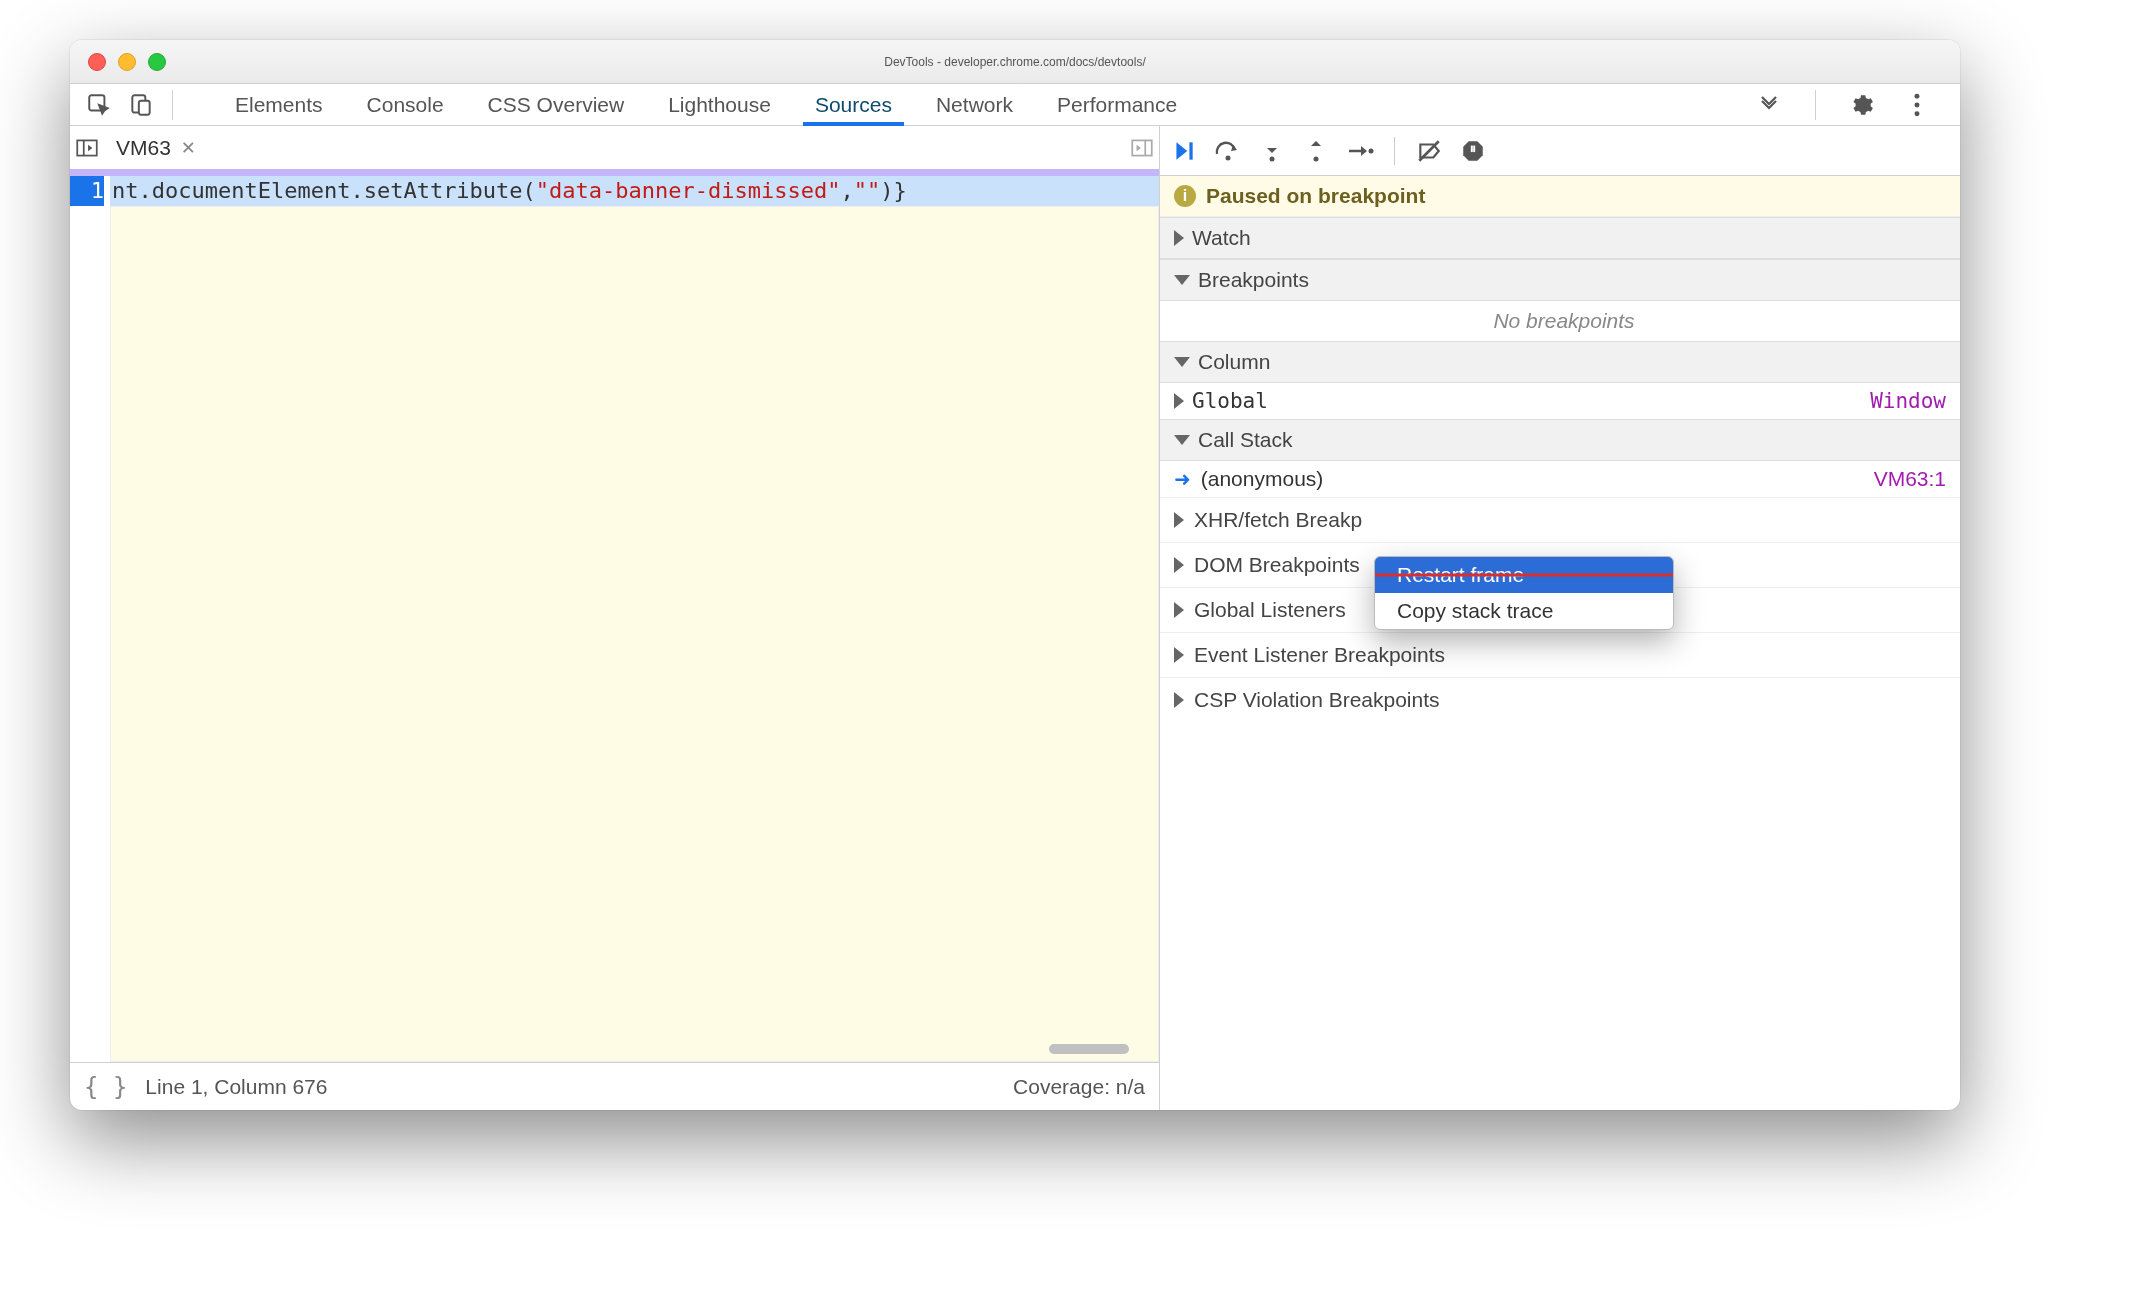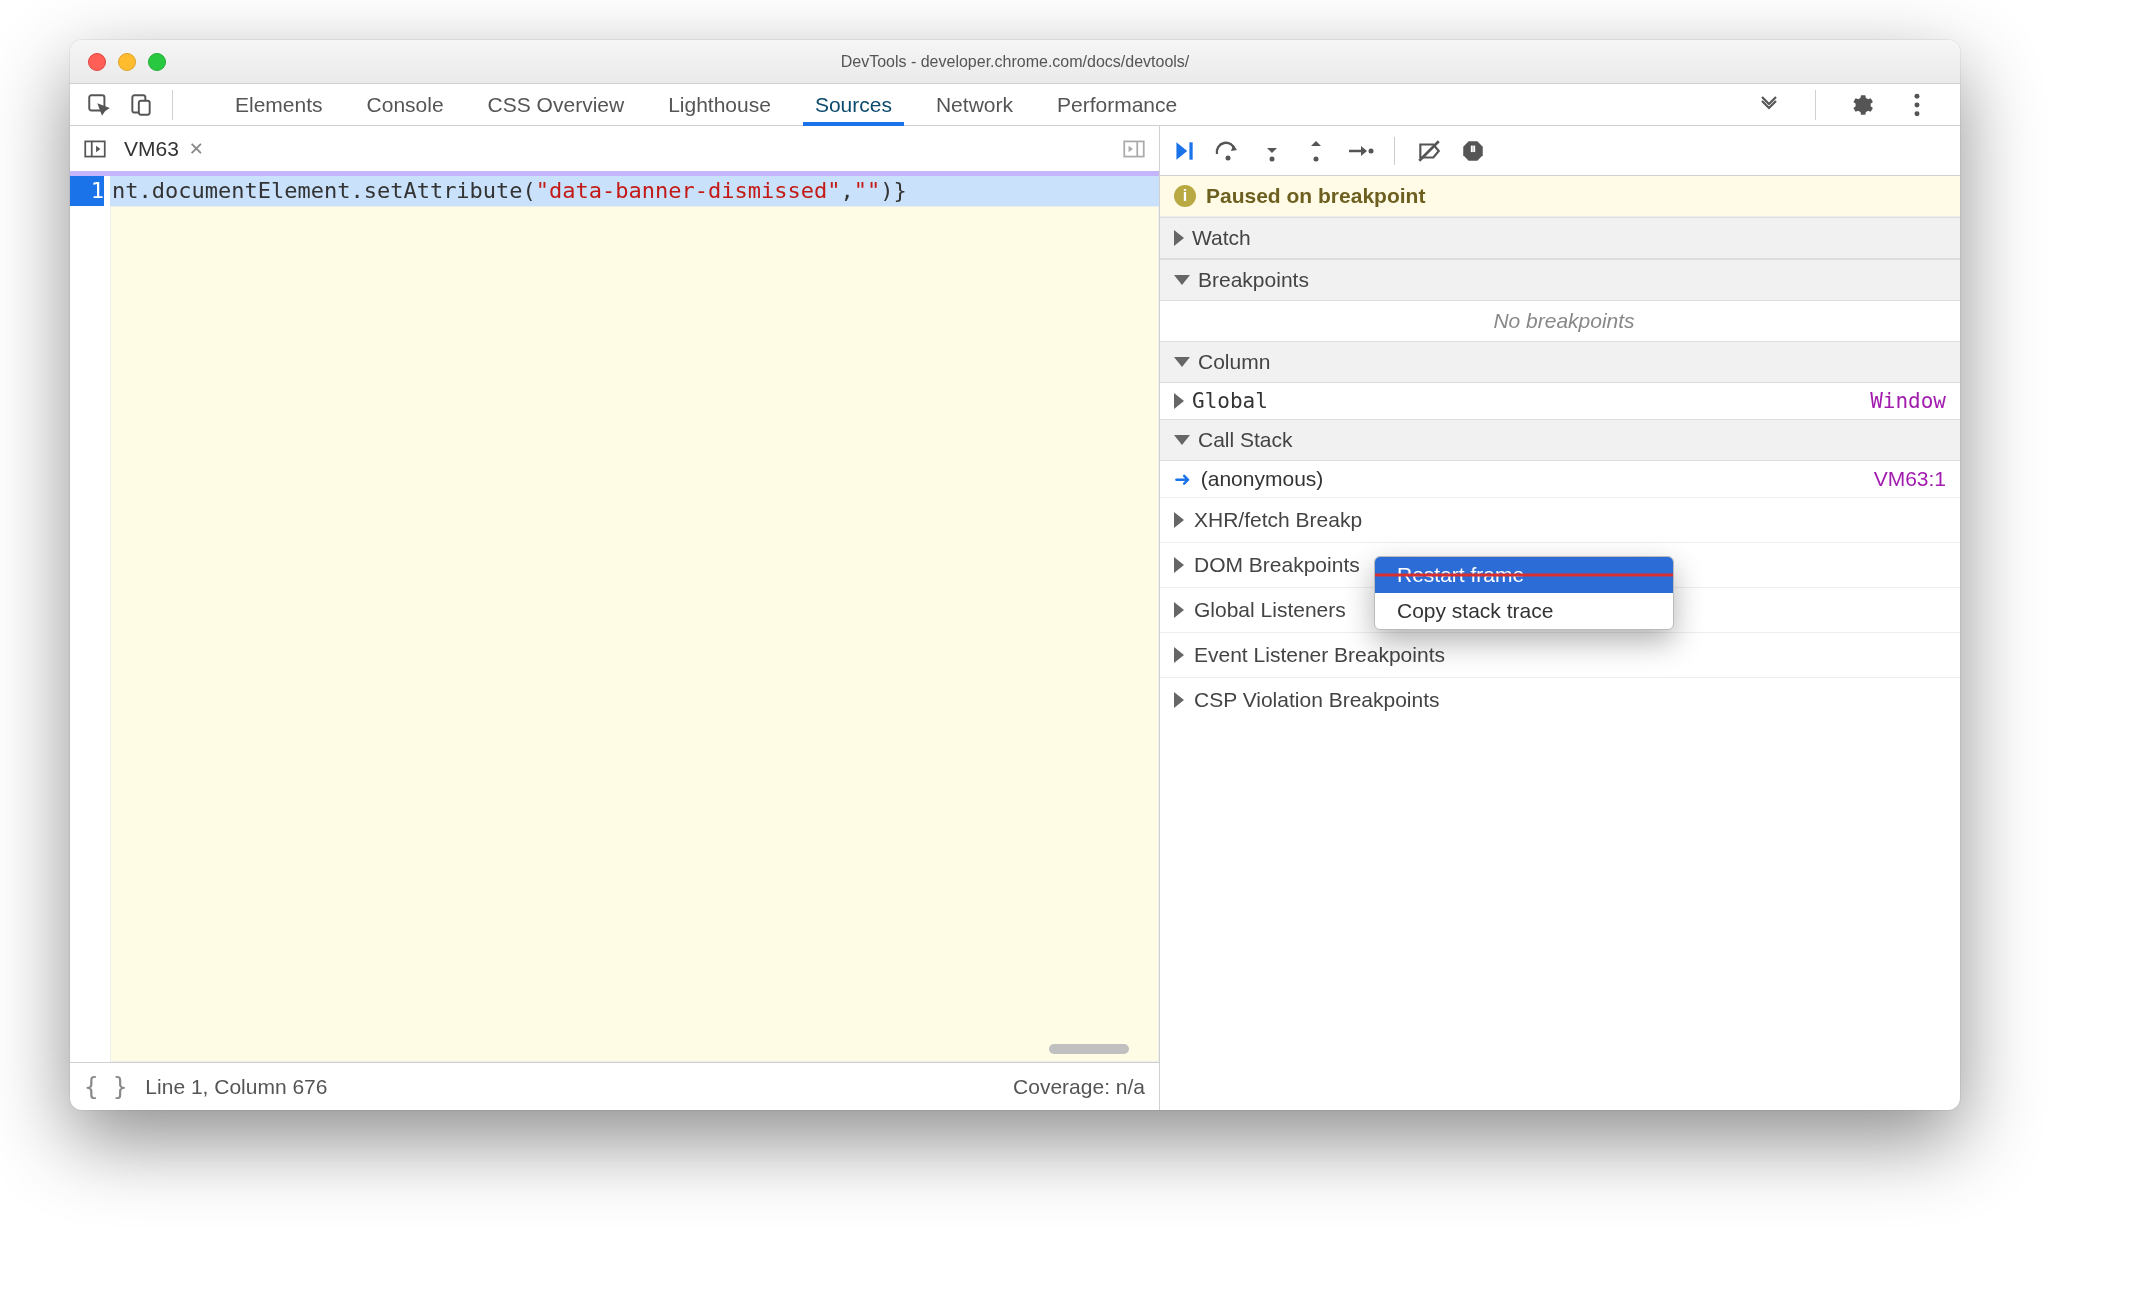--- a/index.html
+++ b/index.html
@@ -47,21 +47,21 @@
   width: 18px; height: 18px; border-radius: 50%;
 }
 .dot.red { background: #ff5f57; border: 1px solid #e24640; }
 .dot.yellow { background: #febc2e; border: 1px solid #e1a128; }
 .dot.green { background: #28c840; border: 1px solid #1fae34; }
 .title {
   position: absolute;
   left: 0; right: 0;
   text-align: center;
   color: #555;
-  font-size: 16px;
+  font-size: 12px;
 }
 
 
 .toolbar {
   height: 42px;
   display: flex;
   align-items: center;
   border-bottom: 1px solid #d0d0d0;
   padding: 0 8px;
   color: #555;
@@ -115,24 +115,24 @@
 .right-pane {
   flex: 1;
   display: flex;
   flex-direction: column;
   position: relative;
 }
 
 
 .filetabs {
   height: 50px;
-  border-bottom: 5px solid #c4b5fd;
-  display: flex;
-  align-items: center;
-  padding: 0 8px;
+  border-bottom: 7px solid #c4b5fd;
+  display: flex;
+  align-items: center;
+  padding: 0 0;
 }
 .nav-icon {
   width: 34px; height: 34px;
   display: flex; align-items: center; justify-content: center;
   color: #555;
 }
 .filetab {
   display: flex;
   align-items: center;
   gap: 10px;

